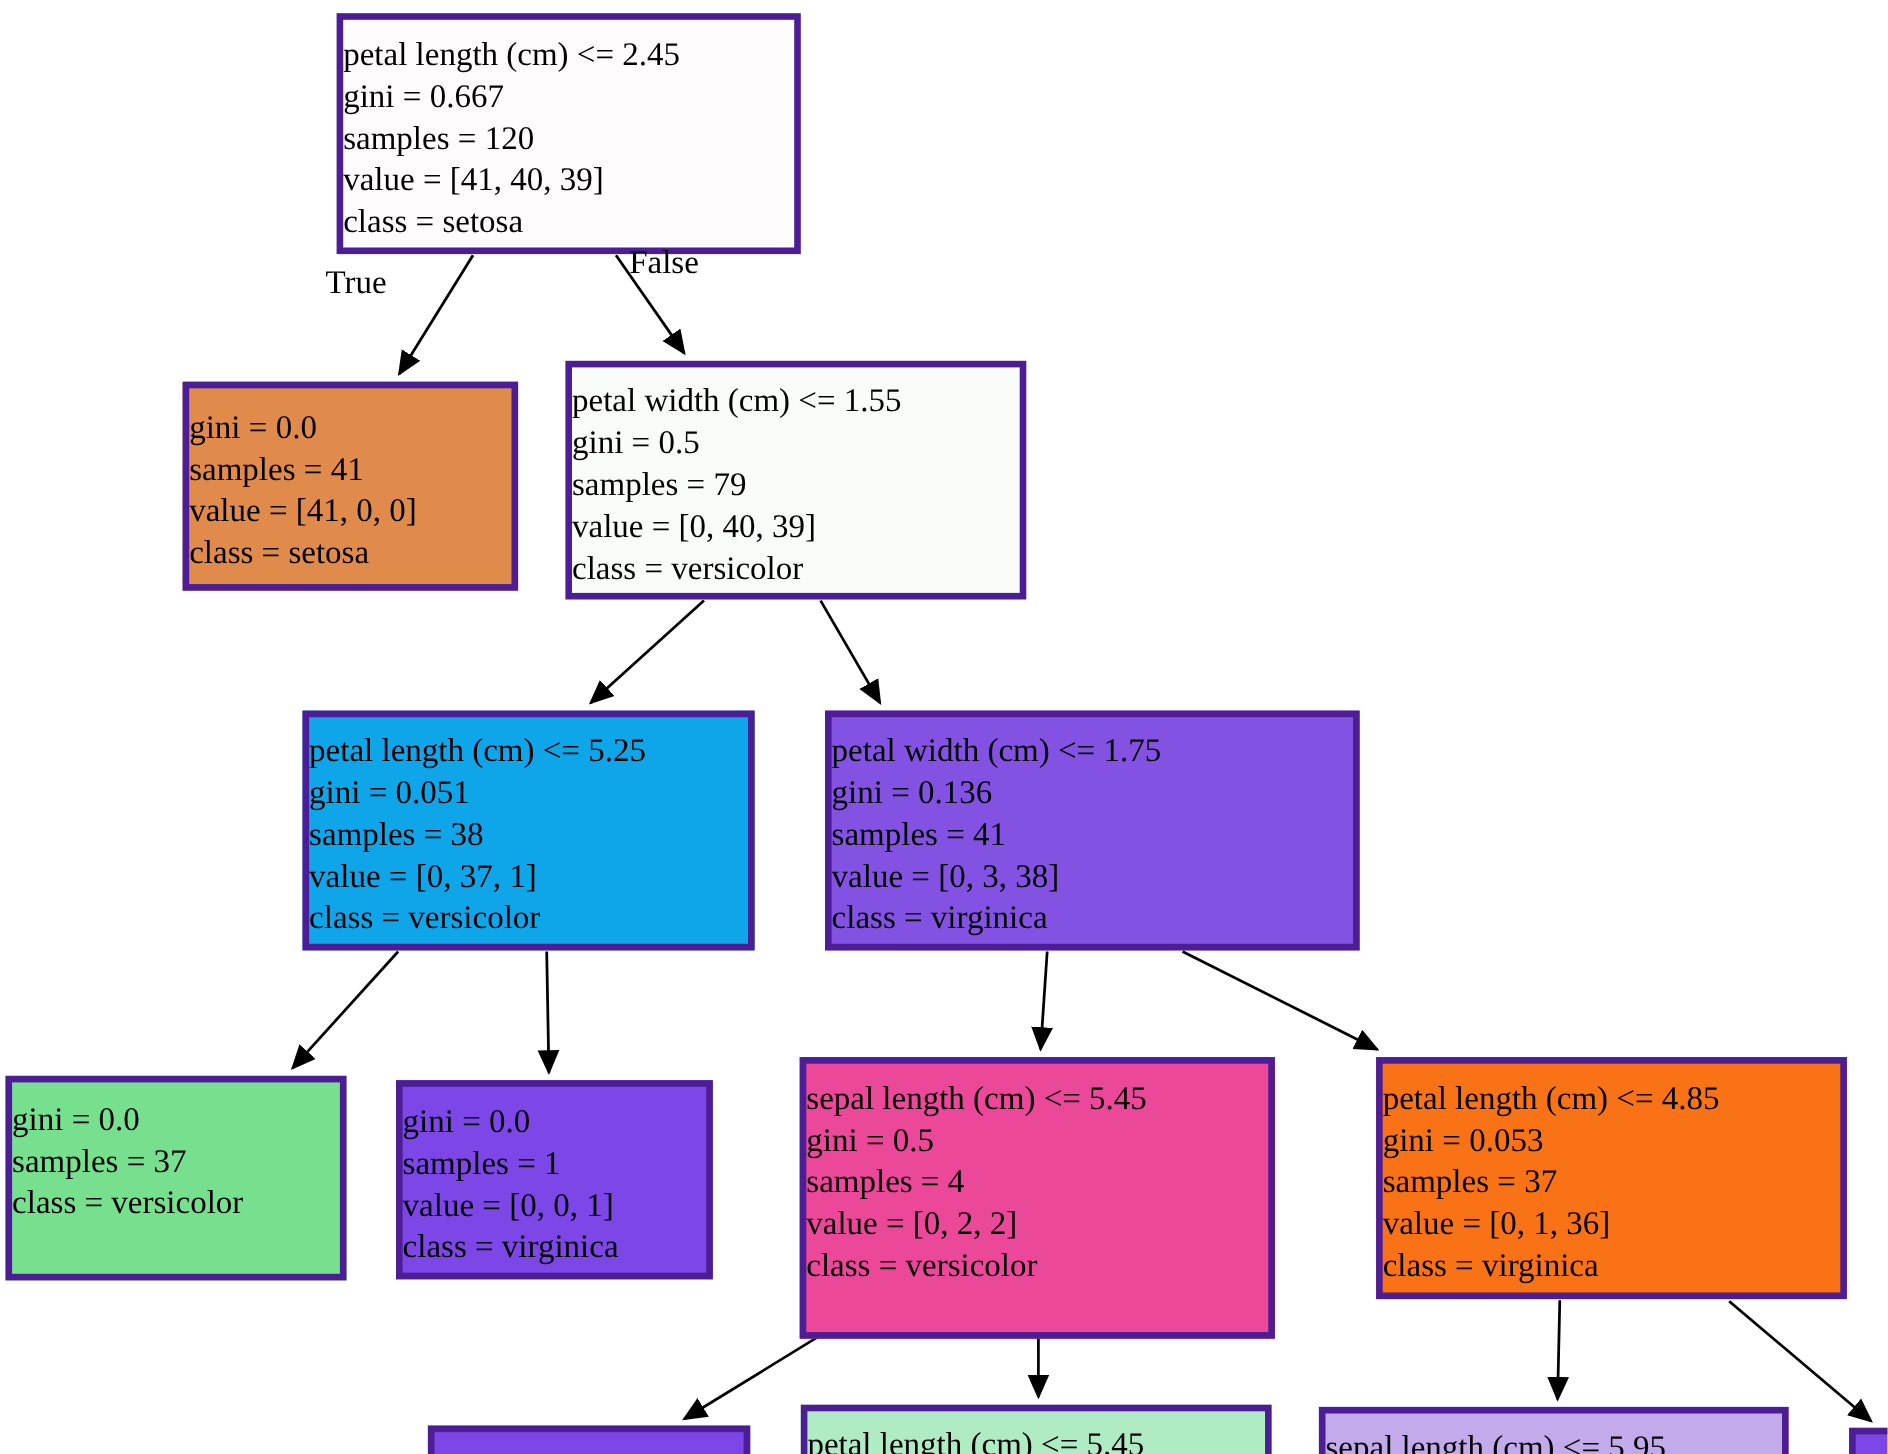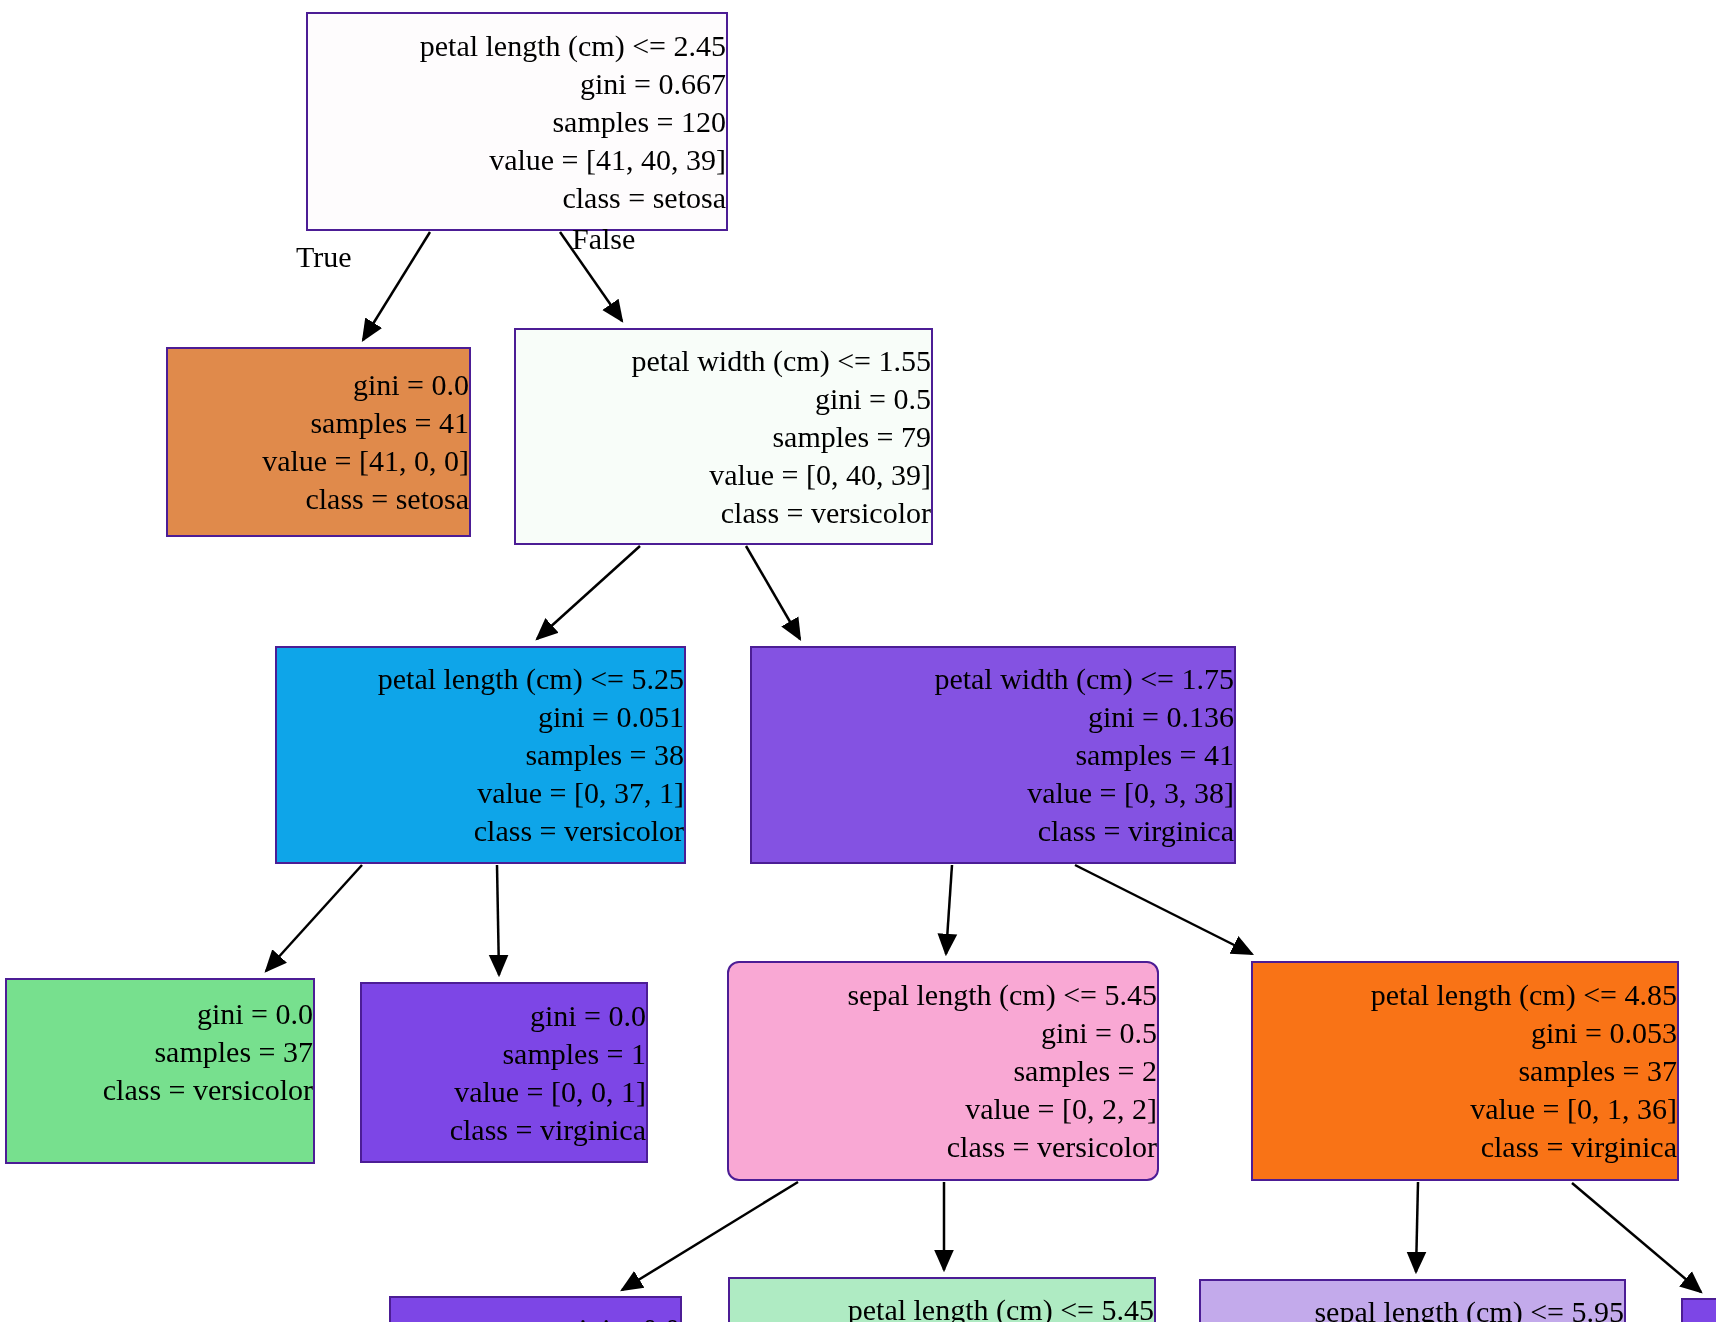--- a/index.html
+++ b/index.html
@@ -18,22 +18,22 @@
   #edge-layer {
     position: absolute;
     left: 0; top: 0;
     width: 1716px;
     height: 1322px;
     z-index: 1;
   }
   .tree-node {
     position: absolute;
     box-sizing: border-box;
-    border: 2px solid #4c1d95;
-    text-align: right;
+    border: 6px solid #4c1d95;
+    text-align: left;
     color: #000000;
     font-size: 30px;
     line-height: 38px;
     z-index: 2;
     overflow: hidden;
   }
   .node-line {
     white-space: nowrap;
   }
   .edge-label {
@@ -108,24 +108,24 @@
       <div class="node-line">gini = 0.0</div>
       <div class="node-line">samples = 37</div>
       <div class="node-line">class = versicolor</div>
     </div>
     <div class="tree-node" style="left: 360px; top: 982px; width: 288px; height: 181px; background: rgb(125, 70, 230); padding-top: 12.5px;">
       <div class="node-line">gini = 0.0</div>
       <div class="node-line">samples = 1</div>
       <div class="node-line">value = [0, 0, 1]</div>
       <div class="node-line">class = virginica</div>
     </div>
-    <div class="tree-node" style="left: 727px; top: 961px; width: 432px; height: 220px; background: #f9a8d4; padding-top: 13px; border-radius: 12px;">
+    <div class="tree-node" style="left: 727px; top: 961px; width: 432px; height: 256px; background: #ec4899; padding-top: 13px;">
       <div class="node-line">sepal length (cm) &lt;= 5.45</div>
       <div class="node-line">gini = 0.5</div>
-      <div class="node-line">samples = 2</div>
+      <div class="node-line">samples = 4</div>
       <div class="node-line">value = [0, 2, 2]</div>
       <div class="node-line">class = versicolor</div>
     </div>
     <div class="tree-node" style="left: 1203px; top: 961px; width: 428px; height: 220px; background: #f97316; padding-top: 13px; margin-left: 48px;">
       <div class="node-line">petal length (cm) &lt;= 4.85</div>
       <div class="node-line">gini = 0.053</div>
       <div class="node-line">samples = 37</div>
       <div class="node-line">value = [0, 1, 36]</div>
       <div class="node-line">class = virginica</div>
     </div>

